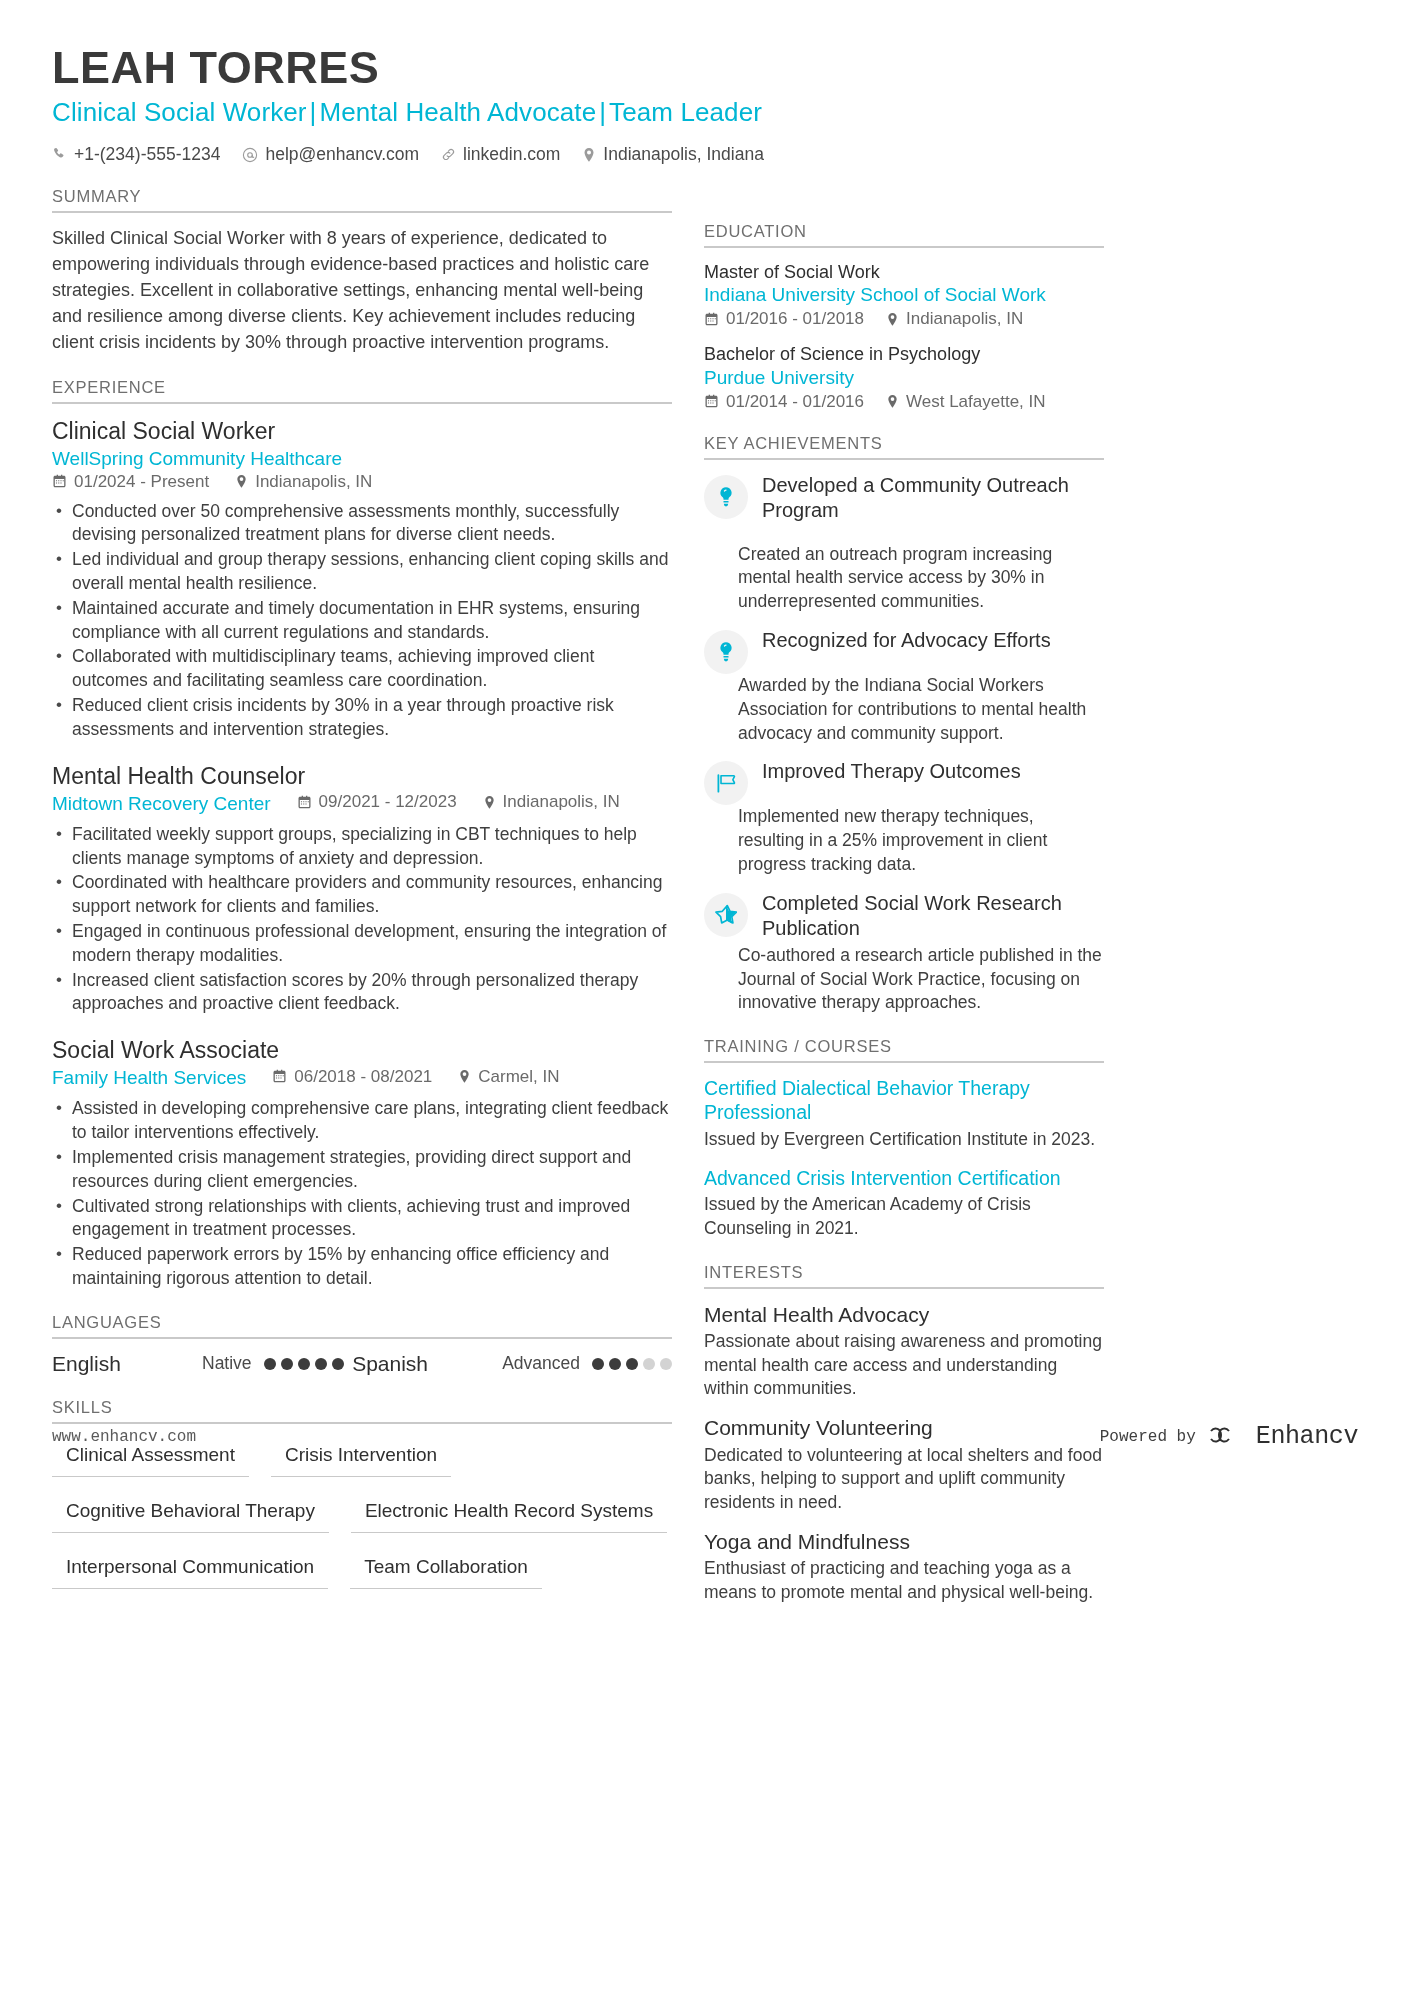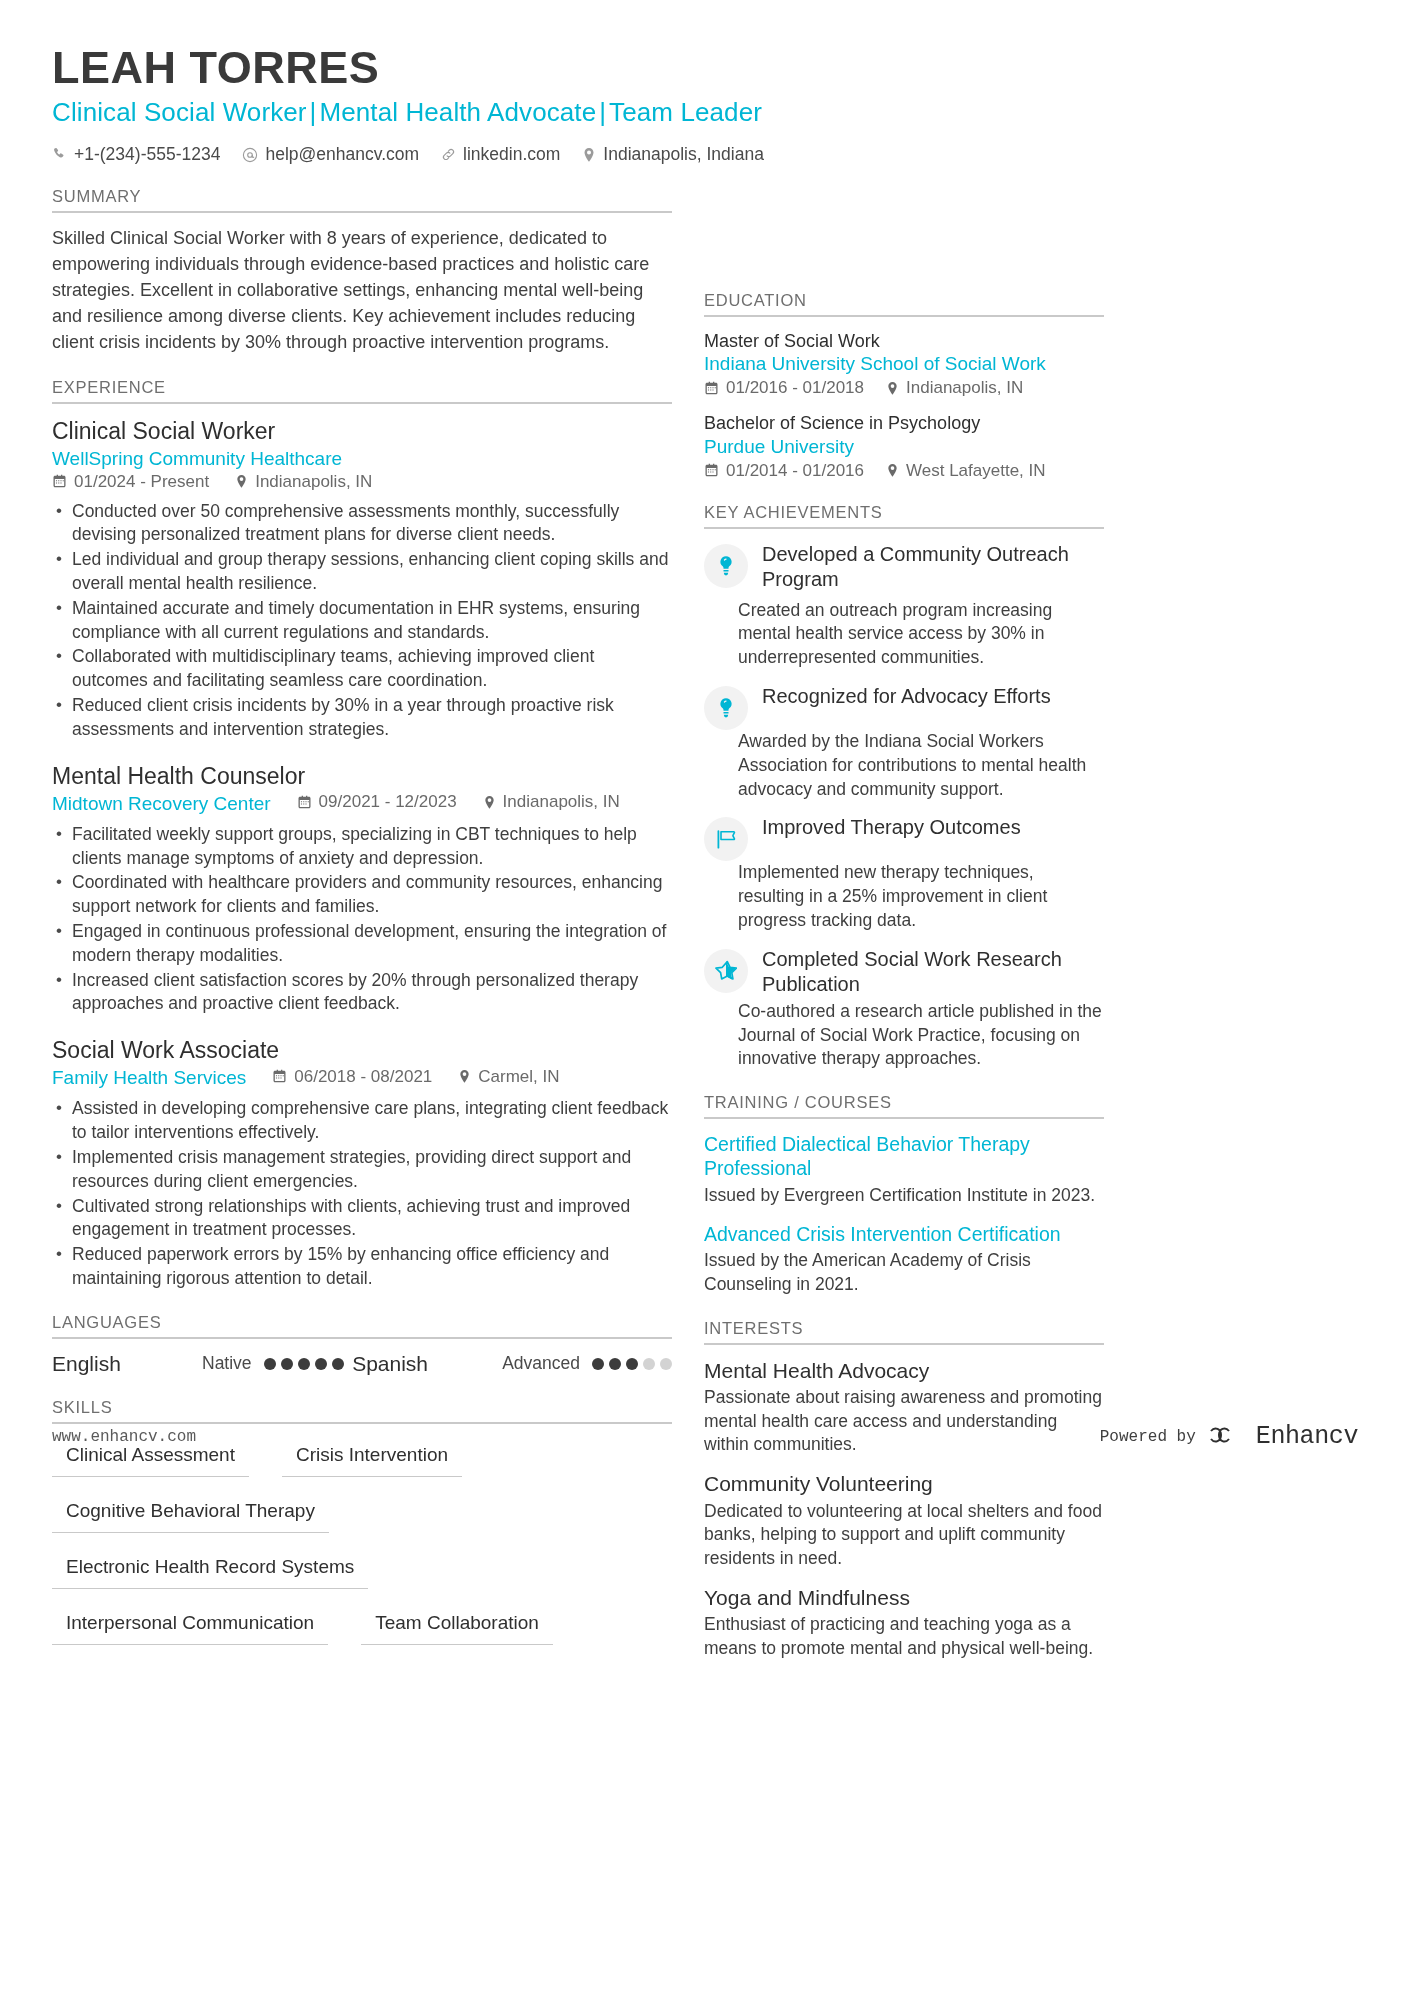--- a/index.html
+++ b/index.html
@@ -65,21 +65,21 @@
   .lang-row { display:flex; align-items:center; font-size:19px; }
   .lang-item { display:flex; align-items:center; }
   .lang-name { color:#2f2f2f; font-size:21px; width:150px; }
   .lang-level { color:#4a4a4a; font-size:17.5px; margin-right:12px; }
   .dots { display:inline-flex; gap:5px; align-items:center; }
   .dot { width:12px; height:12px; border-radius:50%; background:#3c3c3c; }
   .dot.off { background:#d3d3d3; }
   .lang-gap { width:34px; }
 
   
-  .skills { display:flex; flex-wrap:wrap; gap:0 33px; }
+  .skills { display:flex; flex-wrap:wrap; gap:0 22px; }
   .skill {
     font-size:19px; color:#2f2f2f; padding:7px 14px 10px 14px;
     border-bottom:1.5px solid #c9c9c9; margin-bottom:16px;
   }
 
   
   .edu { margin-bottom:14px; }
   .edu-degree { font-size:18px; color:#2f2f2f; line-height:1.25; }
   .edu-school { font-size:19px; color:#00b6d4; margin-top:1px; }
   .edu-meta { display:flex; gap:22px; margin-top:3px; flex-wrap:wrap; }
@@ -369,21 +369,21 @@
               </div>
             </div>
           </div>
       </div>
 
       <div class="sec">
         <div class="sec-title">KEY ACHIEVEMENTS</div>
         <div class="sec-rule"></div>
         <div id="achievements-list">
             <div style="margin-bottom: 14px;">
-              <div class="ach" style="margin-bottom: 4px;">
+              <div class="ach" style="margin-bottom: 17px;">
                 <div class="ach-ic">
                   <svg width="20" height="22" viewBox="0 0 20 22">
                     <path fill="#00b6d4" d="M10 1.2a5.6 5.6 0 0 0-3.3 10.1c.5.4.8 1 .8 1.6v.9h5v-.9c0-.6.3-1.2.8-1.6A5.6 5.6 0 0 0 10 1.2zm-2 3.4a3.3 3.3 0 0 1 2-1.1.6.6 0 1 1 .1 1.2 2 2 0 0 0-1.2.7.6.6 0 1 1-.9-.8zM7.5 15.1h5v1.3h-5zM7.9 17.7h4.2v.6a2.1 2.1 0 0 1-4.2 0z"></path>
                   </svg>
                 </div>
                 <div class="ach-body">
                   <div class="ach-title">Developed a Community Outreach Program</div>
                 </div>
               </div>
               <div class="ach-desc">Created an outreach program increasing mental health service access by 30% in underrepresented communities.</div>

